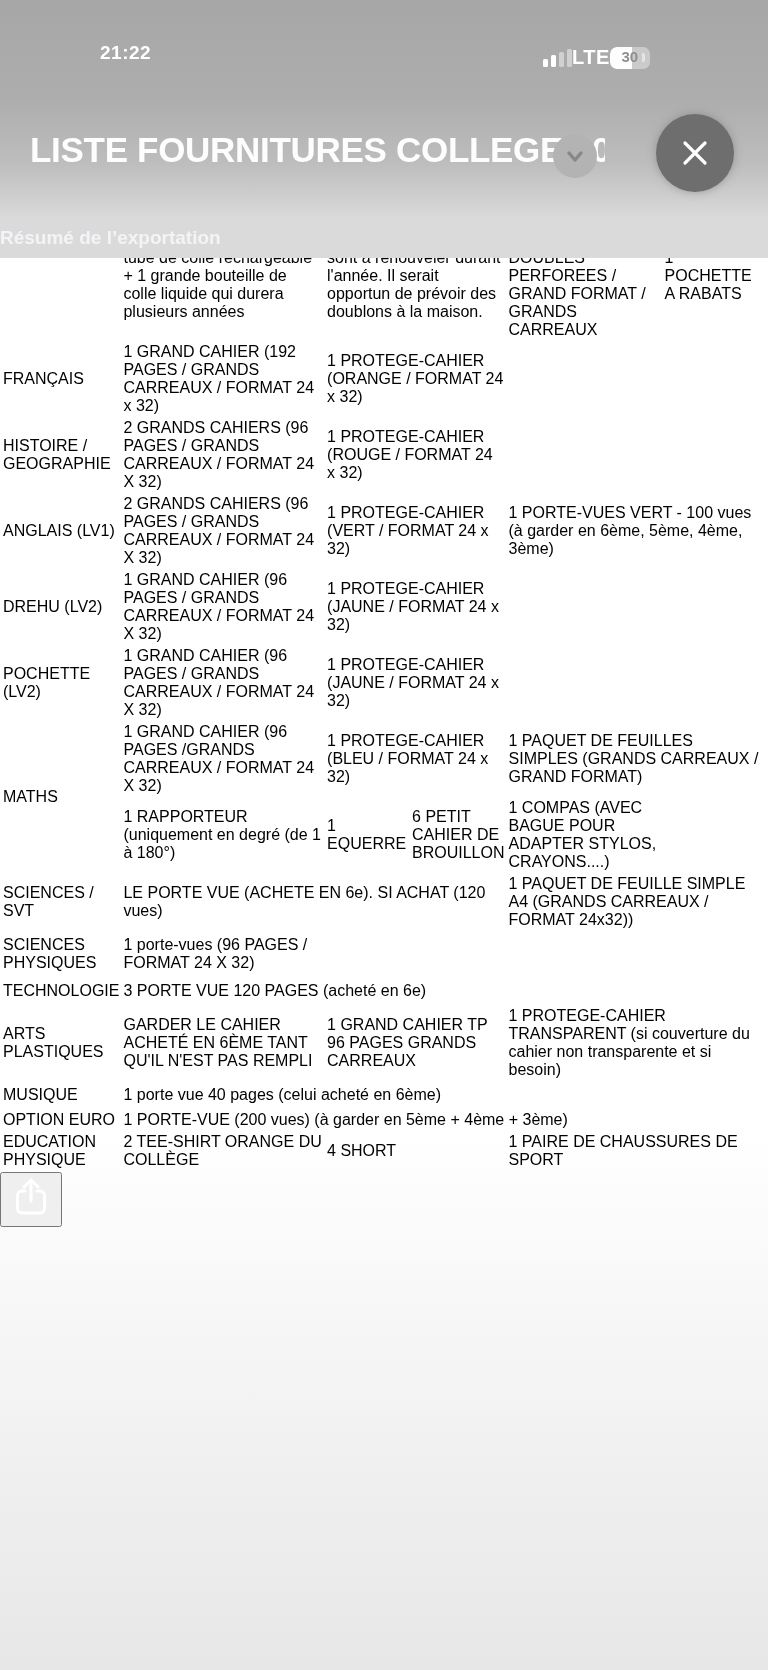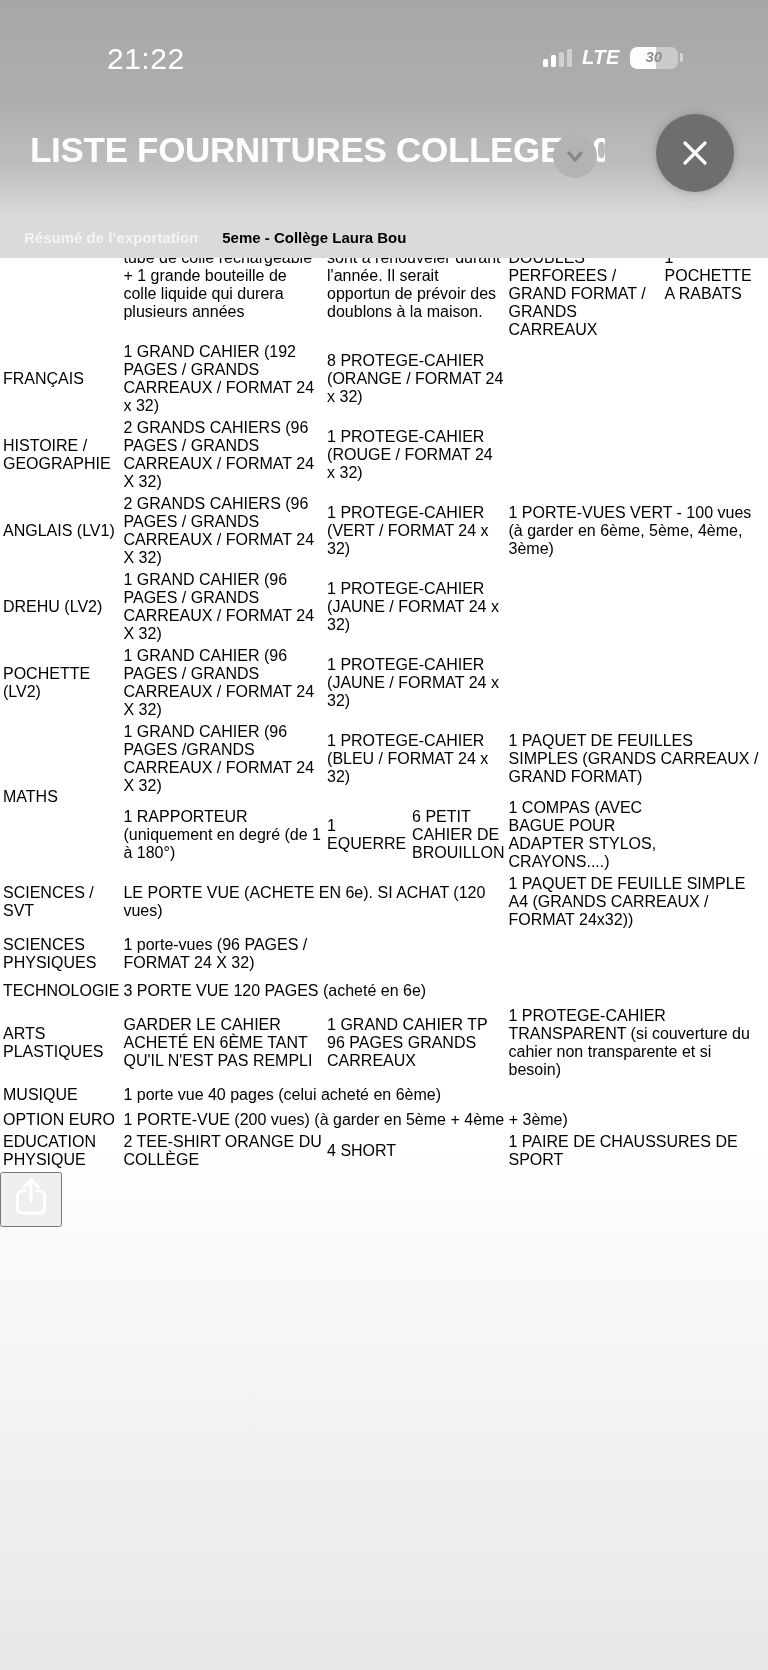--- a/index.html
+++ b/index.html
@@ -3,44 +3,44 @@
 <meta charset="utf-8">
 <style>
   html,body{margin:0;padding:0;}
   body{font-family:"Liberation Sans","DejaVu Sans",sans-serif;background:#fff;}
   .screen{position:relative;width:768px;height:1670px;overflow:hidden;
     background:linear-gradient(180deg,#ffffff 0%,#ffffff 68%,#f2f2f2 85%,#e7e7e7 100%);}
 
   
   .overlay-top{position:absolute;left:0;top:0;width:768px;height:217px;
     background:linear-gradient(180deg,#a7a7a7 0%,#adadad 45%,#bdbdbd 75%,#d2d2d2 94%,#dadada 100%);}
-  .status-time{position:absolute;left:107px;top:42px;color:#fff;font-size:30px;font-weight:400;letter-spacing:.5px;}
-  .status-right{position:absolute;left:543px;top:46px;display:flex;align-items:center;gap:10px;font-style:italic;}
+  .status-time{position:absolute;left:100px;top:42px;color:#fff;font-size:19px;font-weight:700;letter-spacing:.5px;}
+  .status-right{position:absolute;left:543px;top:46px;display:flex;align-items:center;}
   .sig{display:flex;align-items:flex-end;gap:3px;height:18px;}
   .sig i{display:block;width:5px;border-radius:1.5px;background:#fff;}
   .sig i:nth-child(1){height:8px;} .sig i:nth-child(2){height:12px;}
   .sig i:nth-child(3){height:15px;background:rgba(255,255,255,.45);}
   .sig i:nth-child(4){height:18px;background:rgba(255,255,255,.45);}
   .lte{color:#fff;font-size:20px;font-weight:600;letter-spacing:.5px;}
-  .battery{position:relative;width:48px;height:22px;border-radius:7px;background:rgba(255,255,255,.38);overflow:hidden;}
+  .battery{position:relative;width:40px;height:22px;border-radius:7px;background:rgba(255,255,255,.38);overflow:hidden;}
   .battery .fill{position:absolute;left:0;top:0;bottom:0;width:55%;background:#fdfdfd;border-radius:7px 0 0 7px;}
   .battery .pct{position:absolute;left:0;right:0;top:1px;text-align:center;font-size:15px;font-weight:700;color:#8f8f8f;}
   .bat-cap{width:3px;height:9px;background:rgba(255,255,255,.5);border-radius:0 2px 2px 0;margin-left:-8px;}
 
   .big-title{position:absolute;left:30px;top:130px;width:575px;color:#fdfdfd;font-size:35px;font-weight:600;
     letter-spacing:-.3px;white-space:nowrap;overflow:hidden;}
   .chev-circle{position:absolute;left:553px;top:134px;width:44px;height:44px;border-radius:50%;
     background:#b3b3b3;display:flex;align-items:center;justify-content:center;}
   .close-circle{position:absolute;left:656px;top:114px;width:78px;height:78px;border-radius:50%;
     background:#6e6e6e;display:flex;align-items:center;justify-content:center;box-shadow:0 0 8px rgba(110,110,110,.5);}
 
   
   .tabbar{position:absolute;left:0;top:217px;width:768px;height:41px;display:flex;background:#dadada;}
-  .tab{display:flex;align-items:center;justify-content:center;font-size:15px;font-weight:700;
-    white-space:nowrap;overflow:hidden;padding-left:24px;}
+  .tab{display:flex;align-items:center;justify-content:center;font-size:19px;font-weight:700;
+    white-space:nowrap;overflow:hidden;}
   .tab.inactive{color:#f3f4f7;background:linear-gradient(180deg,#8document}
   .tab.in1{width:236px;background:linear-gradient(180deg,#7e8aa5,#6f7d9b);border-right:2px solid #566178;}
   .tab.in2{width:305px;background:linear-gradient(180deg,#8893ac,#76839f);color:#f3f4f7;}
   .tab.active{flex:1;background:#fdfdfd;color:#0c0c0c;justify-content:flex-start;padding-left:18px;}
 
   
   .page{position:absolute;left:0;top:258px;width:768px;}
   .doc-title{width:707px;margin-top:16px;text-align:center;font-size:15px;font-weight:700;color:#090909;}
   table.supplies{border-collapse:collapse;table-layout:fixed;width:699px;margin:9px 0 0 8px;border:3px solid #000;}
   table.supplies td{border:1px solid #000;padding:2px 5px;font-size:10.5px;line-height:1.25;color:#0a0a0a;
@@ -97,21 +97,20 @@
       <svg width="36" height="36" viewBox="0 0 36 36" stroke="#fff" stroke-width="3.2" stroke-linecap="round">
           <line x1="8" y1="8" x2="28" y2="28"></line>
           <line x1="28" y1="8" x2="8" y2="28"></line>
         </svg>
     </div>
   </div>
 
   
   <div class="tabbar">
     <div class="tab inactive in1">Résumé de l’exportation</div>
-    <div class="tab active">5eme - Collège Laura Bou</div>
   </div>
 
   
   <div class="page">
     <div class="doc-title">Collège Laura Boula - GOD de MOU  -    liste des fournitures scolaires - Rentrée 2026</div>
 
     <table class="supplies">
       <colgroup>
         <col style="width:102px">
           <col style="width:82px">
@@ -150,21 +149,21 @@
       <tr class="common" style="height:64px">
         <td class="note" colspan="2">il est conseillé d'acheter un tube de colle rechargeable + 1 grande bouteille de colle liquide qui durera plusieurs années</td>
         <td class="note tint" colspan="2">Les fournitures grisées sont à renouveler durant l'année. Il serait opportun de prévoir des doublons à la maison.</td>
         <td class="note tint" colspan="2"><span class="b">1 PAQUET DE FEUILLES DOUBLES</span><span> PERFOREES  /  GRAND FORMAT  /  GRANDS CARREAUX</span></td>
         <td class="center"><span class="b">1 POCHETTE A RABATS</span></td>
       </tr>
 
       <tr class="row first-subject" style="height:73px">
         <td class="subj">FRANÇAIS</td>
         <td colspan="2"><span class="b">1 GRAND CAHIER   (192 PAGES / GRANDS CARREAUX  / FORMAT 24 x 32)</span></td>
-        <td colspan="2"><span class="b">8 PROTEGE-CAHIER (ORANGE /</span><span> FORMAT 24 x 32)</span></td>
+        <td colspan="2"><span class="b">1 PROTEGE-CAHIER (ORANGE /</span><span> FORMAT 24 x 32)</span></td>
         <td class="gray" colspan="3"></td>
       </tr>
 
       <tr class="row" style="height:45px">
         <td class="subj">HISTOIRE / GEOGRAPHIE</td>
         <td colspan="2"><span class="b">2 GRANDS CAHIERS</span><span>  (96 PAGES / GRANDS CARREAUX / FORMAT 24 X 32)</span></td>
         <td colspan="2"><span class="b">1 PROTEGE-CAHIER (ROUGE  /</span><span> FORMAT 24 x 32)</span></td>
         <td class="gray" colspan="3"></td>
       </tr>
 

